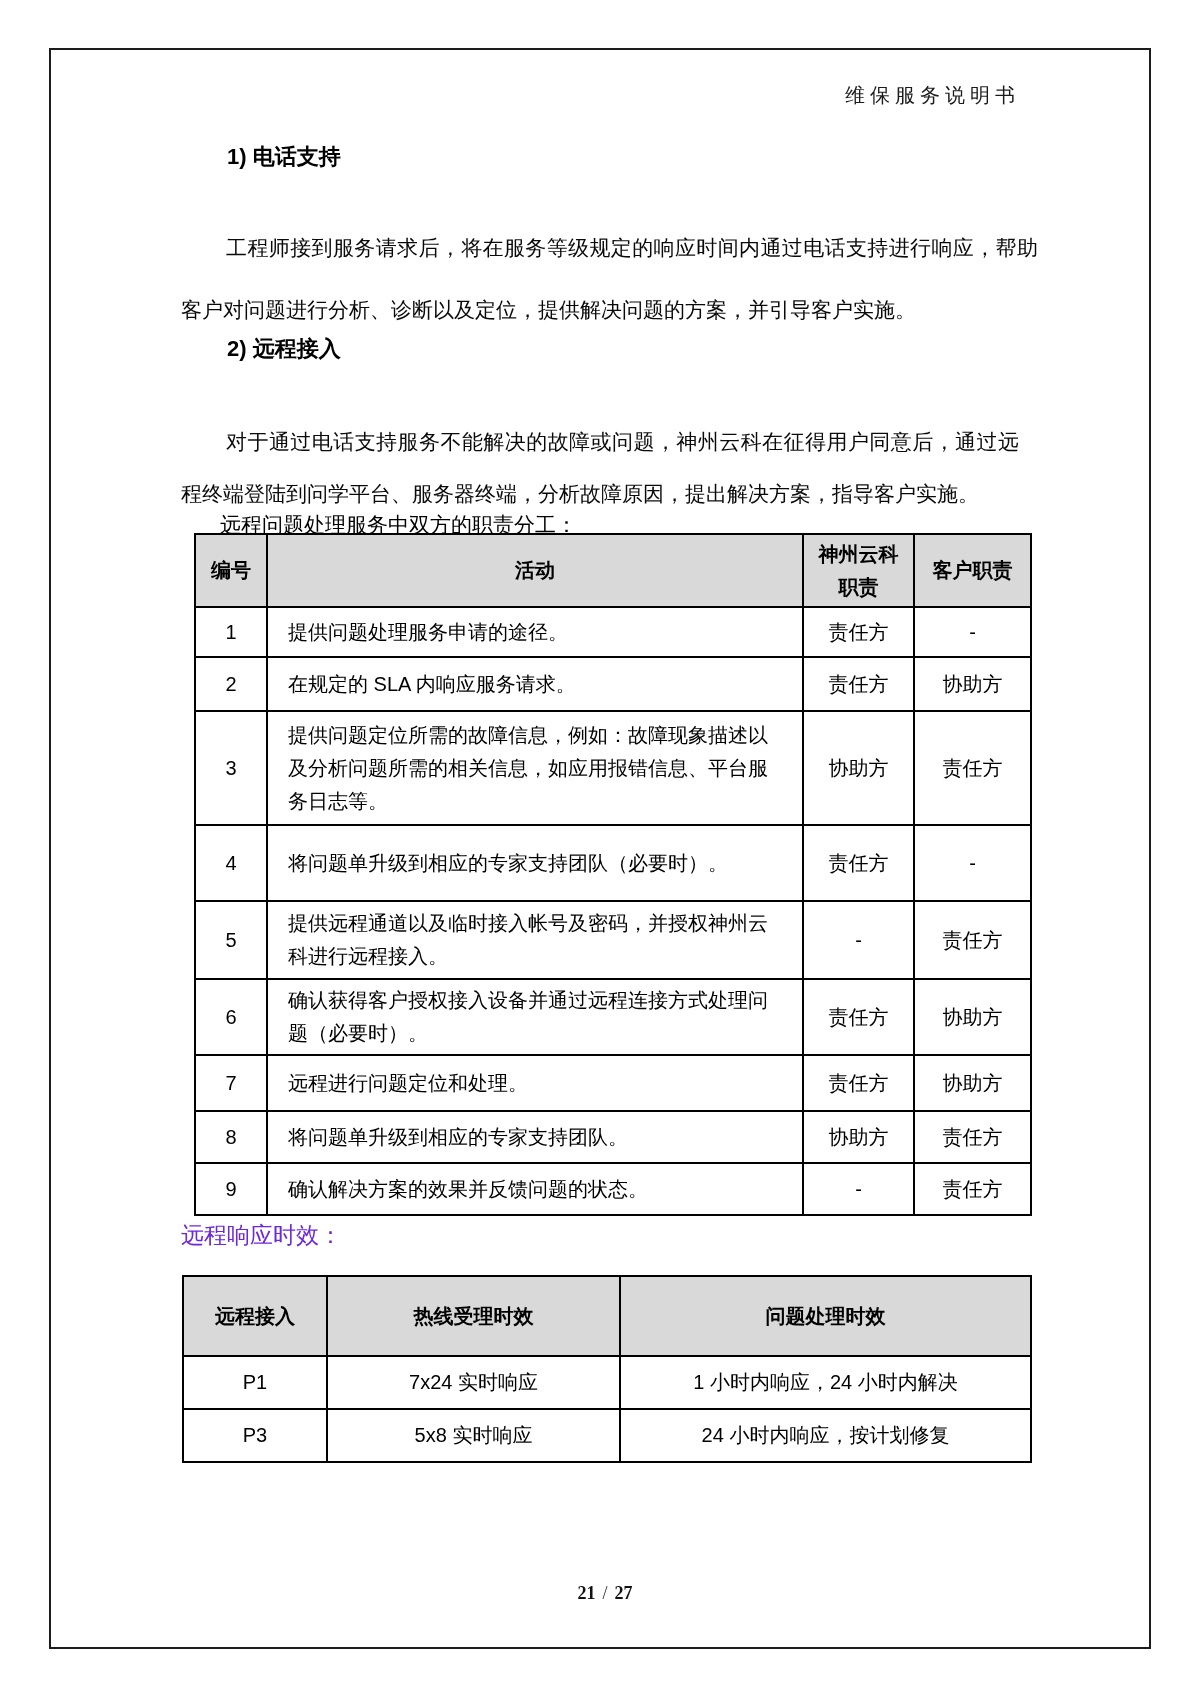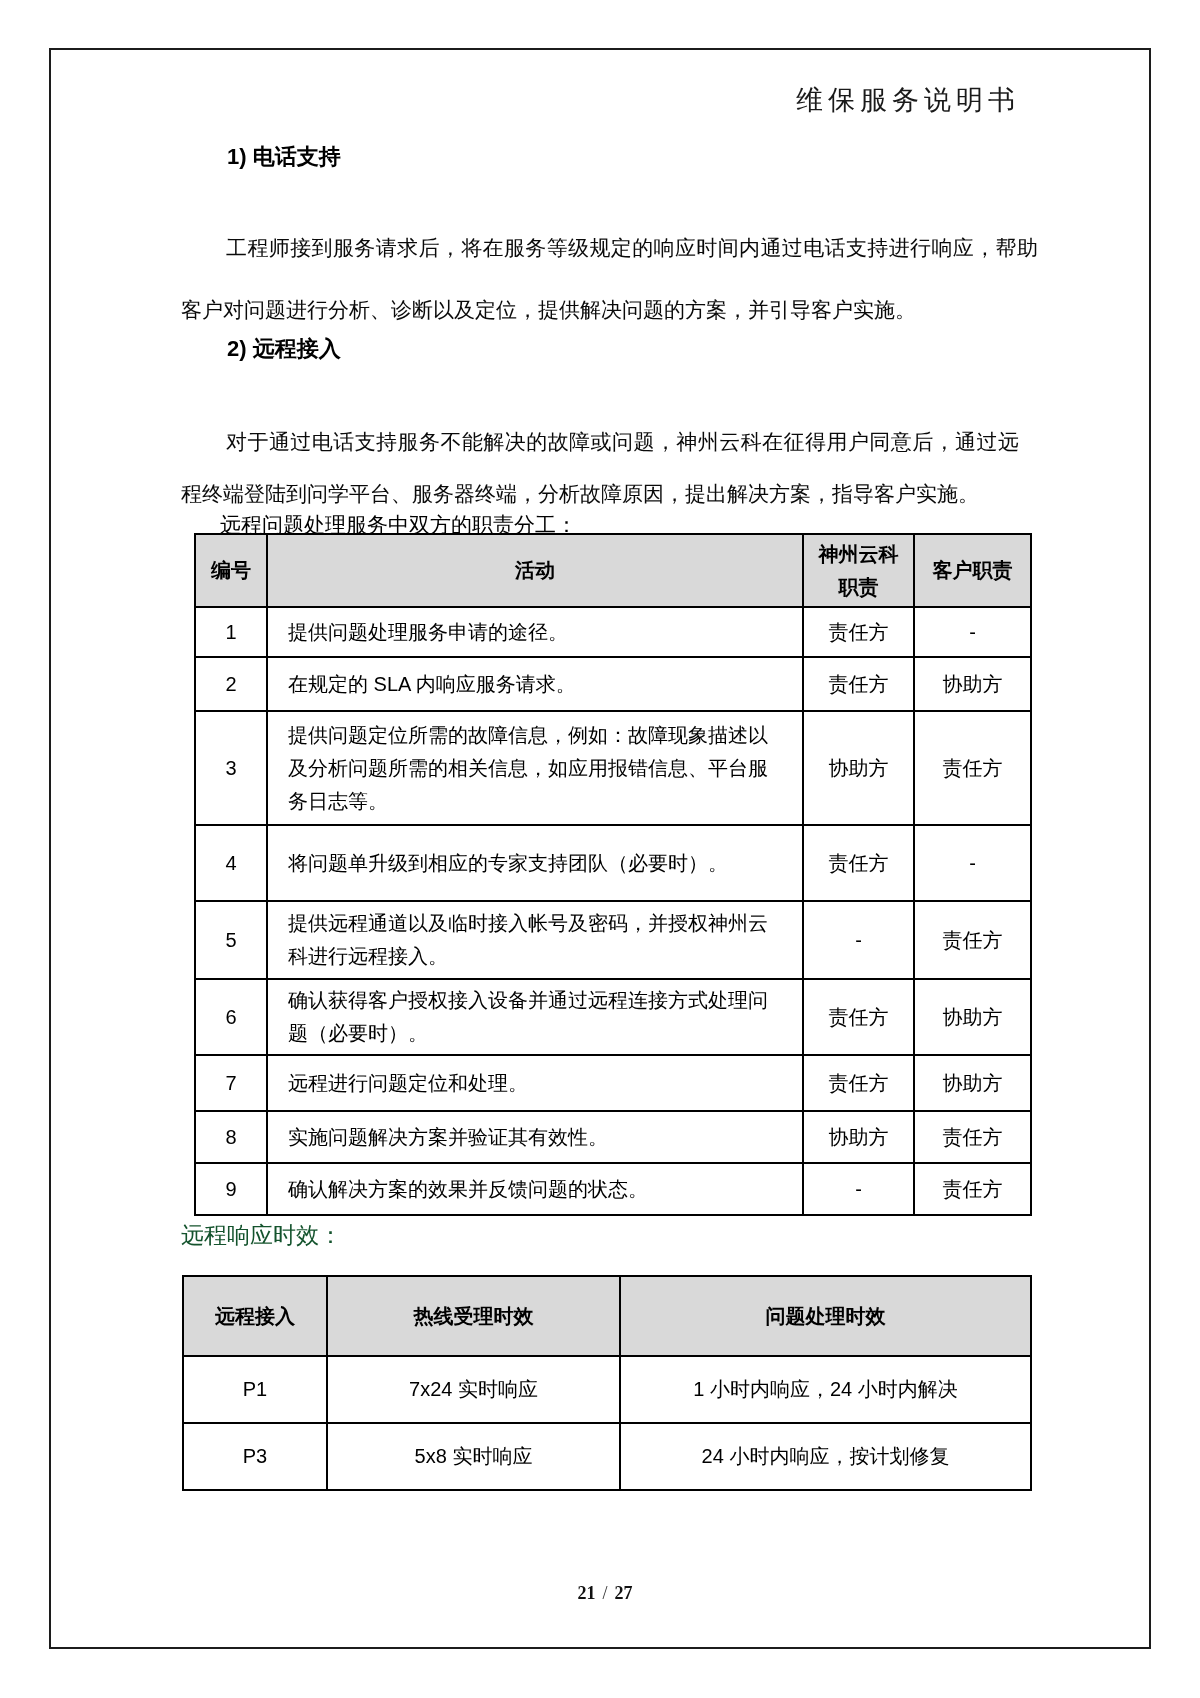--- a/index.html
+++ b/index.html
@@ -16,21 +16,21 @@
     position: absolute;
     left: 49px; top: 48px;
     width: 1098px; height: 1597px;
     border: 2px solid #1c1c1c;
   }
   .doc-header {
     position: absolute;
     top: 82px; left: 181px; width: 839px;
     text-align: right;
     font-family: Liberation Sans, sans-serif;
-    font-size: 27px;
+    font-size: 20px;
     letter-spacing: 5px;
     color: #1a1a1a;
   }
   .sec-heading {
     position: absolute;
     left: 227px;
     font-size: 22px;
     font-weight: bold;
   }
   #sec1-heading { top: 142px; }
@@ -84,42 +84,42 @@
   #resp-table tbody tr:nth-child(5) td { height: 72px; }
   #resp-table tbody tr:nth-child(6) td { height: 70px; }
   #resp-table tbody tr:nth-child(7) td { height: 50px; }
   #resp-table tbody tr:nth-child(8) td { height: 46px; }
   #resp-table tbody tr:nth-child(9) td { height: 46px; }
   
   .sla-heading {
     position: absolute;
     top: 1220px; left: 181px;
     font-size: 23px;
-    color: #14532d;
+    color: #6d28d9;
   }
   #sla-table {
     position: absolute;
     top: 1275px; left: 182px;
     width: 848px;
     font-size: 20px;
   }
   #sla-table col:nth-child(1) { width: 144px; }
   #sla-table col:nth-child(2) { width: 293px; }
   #sla-table col:nth-child(3) { width: 411px; }
   #sla-table thead th {
     background: #d9d9d9;
     height: 78px;
     font-weight: bold;
     text-align: center;
     padding: 0 5px;
   }
   #sla-table td {
     height: 51px;
     text-align: center;
-    padding: 7px 6px;
+    padding: 0 6px;
   }
   .page-footer {
     position: absolute;
     top: 1583px; left: 0; width: 1210px;
     text-align: center;
     font-family: "Liberation Serif", "DejaVu Serif", serif;
     font-size: 18px;
     color: #111111;
   }
   .page-footer .num { font-weight: bold; }
@@ -196,21 +196,21 @@
           <td>协助方</td>
         </tr>
         <tr>
           <td>7</td>
           <td>远程进行问题定位和处理。</td>
           <td>责任方</td>
           <td>协助方</td>
         </tr>
         <tr>
           <td>8</td>
-          <td>实施问题解决方案并验证其有效性。</td>
+          <td>将问题单升级到相应的专家支持团队。</td>
           <td>协助方</td>
           <td>责任方</td>
         </tr>
         <tr>
           <td>9</td>
           <td>确认解决方案的效果并反馈问题的状态。</td>
           <td>-</td>
           <td>责任方</td>
         </tr>
       </tbody>

